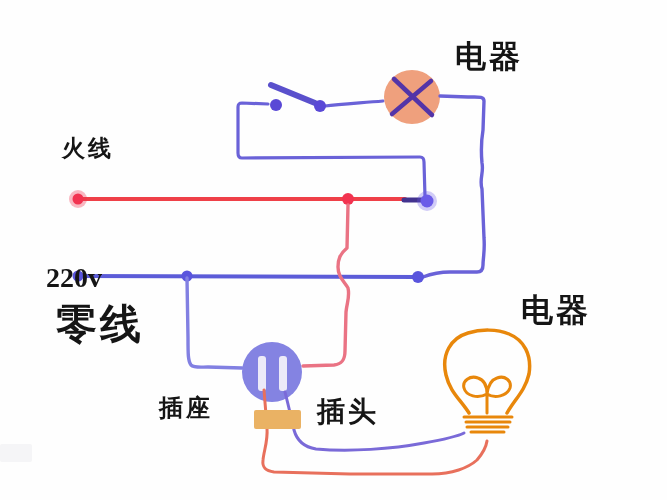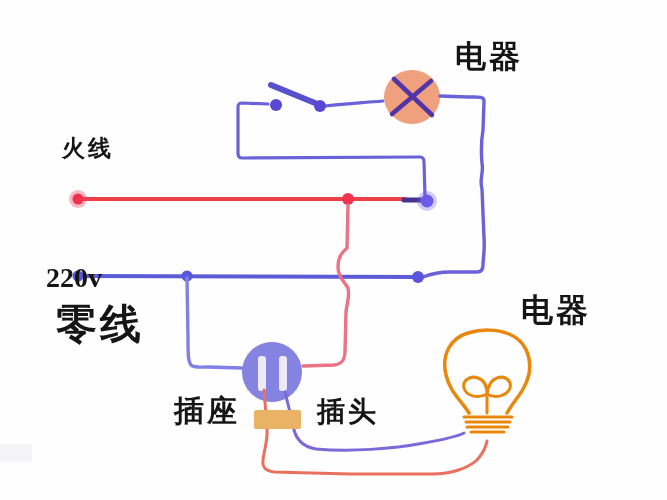--- a/index.html
+++ b/index.html
@@ -17,21 +17,21 @@
     font-weight:700;
     white-space:nowrap;
     line-height:1;
     letter-spacing:3px;
   }
   .lbl-huoxian{left:62px;top:137px;font-size:23px;}
   .lbl-220v{left:46px;top:219px;font-size:28px;letter-spacing:0;margin-top:45px;}
   .lbl-lingxian{left:56px;top:304px;font-size:41px;}
   .lbl-dianqi-top{left:455px;top:41px;font-size:31px;}
   .lbl-dianqi-right{left:521px;top:294px;font-size:32px;}
-  .lbl-chazuo{left:174px;top:396px;font-size:30px;}
+  .lbl-chazuo{left:159px;top:396px;font-size:24px;}
   .lbl-chatou{left:317px;top:398px;font-size:28px;}
   .smudge{
     position:absolute;left:0px;top:444px;width:32px;height:18px;
     background:#ededf0;opacity:.55;border-radius:2px;
   }
 </style>
 </head>
 <body>
 
 <div id="stage">

